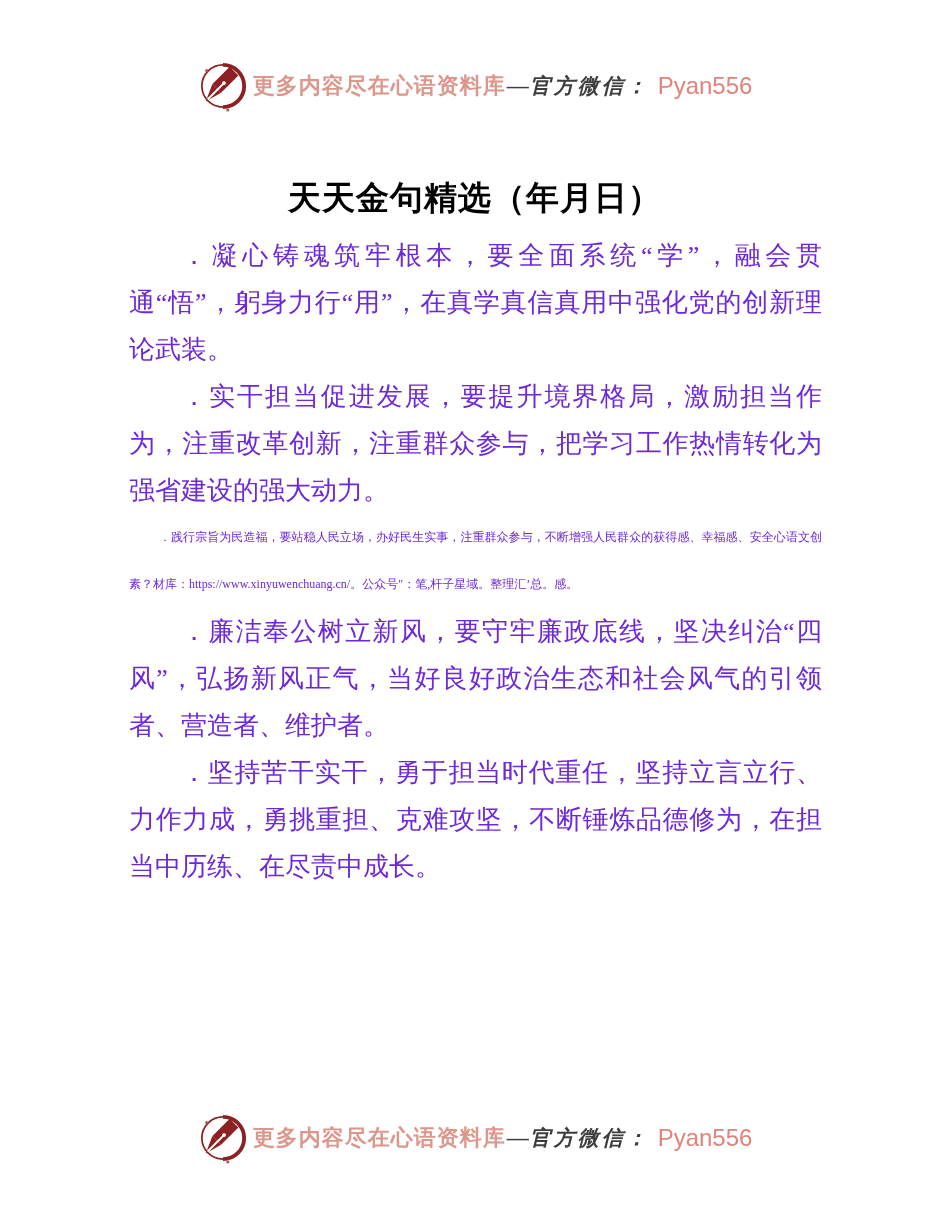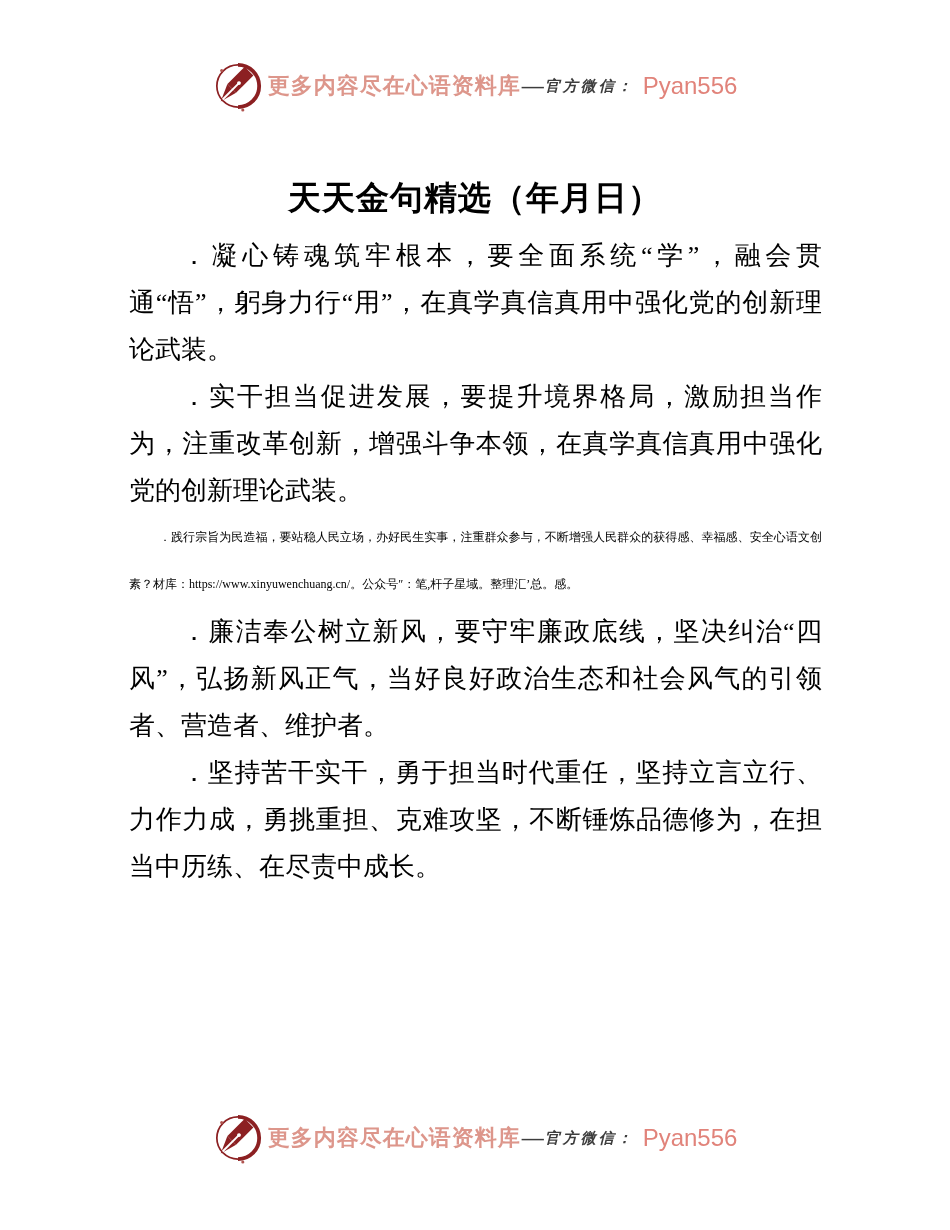--- a/index.html
+++ b/index.html
@@ -31,21 +31,21 @@
     letter-spacing: 1px;
   }
   .dash {
     color: #3d3d3d;
     font-size: 22px;
     font-weight: bold;
     margin: 0 1px;
   }
   .wechat-label {
     color: #3d3d3d;
-    font-size: 15px;
+    font-size: 21px;
     font-weight: bold;
     font-style: italic;
     letter-spacing: 3px;
   }
   .wechat-id {
     color: #e1837a;
     font-size: 24px;
     font-family: "Liberation Sans", "DejaVu Sans", sans-serif;
     margin-left: 8px;
   }
@@ -59,21 +59,21 @@
     font-weight: bold;
     color: #000000;
     letter-spacing: 1px;
     font-family: "Liberation Sans", "DejaVu Sans", sans-serif;
   }
   .content {
     position: absolute;
     top: 232px;
     left: 129px;
     width: 693px;
-    color: #000000;
+    color: #6d28d9;
   }
   .content p {
     font-size: 26px;
     line-height: 47px;
     text-align: justify;
     text-align-last: left;
     text-indent: 2em;
     margin: 0;
   }
   .content p.small {
@@ -101,21 +101,21 @@
     <span class="brand">更多内容尽在心语资料库</span>
       <span class="dash">—</span>
       <span class="wechat-label">官方微信：</span>
       <span class="wechat-id">Pyan556</span>
   </div>
 
   <h1 class="doc-title">天天金句精选（年月日）</h1>
 
   <div class="content">
     <p>．凝心铸魂筑牢根本，要全面系统“学”，融会贯通“悟”，躬身力行“用”，在真学真信真用中强化党的创新理论武装。</p>
-    <p>．实干担当促进发展，要提升境界格局，激励担当作为，注重改革创新，增强斗争本领，在真学真信真用中强化党的创新理论武装。</p>
+    <p>．实干担当促进发展，要提升境界格局，激励担当作为，注重改革创新，注重群众参与，把学习工作热情转化为强省建设的强大动力。</p>
     <p class="small">．践行宗旨为民造福，要站稳人民立场，办好民生实事，注重群众参与，不断增强人民群众的获得感、幸福感、安全心语文创素？材库：https://www.xinyuwenchuang.cn/。公众号″：笔,杆子星域。整理汇’总。感。</p>
     <p>．廉洁奉公树立新风，要守牢廉政底线，坚决纠治“四风”，弘扬新风正气，当好良好政治生态和社会风气的引领者、营造者、维护者。</p>
     <p>．坚持苦干实干，勇于担当时代重任，坚持立言立行、力作力成，勇挑重担、克难攻坚，不断锤炼品德修为，在担当中历练、在尽责中成长。</p>
   </div>
 
   <div class="watermark-bar footer">
     <svg class="logo" viewBox="0 0 52 56" aria-hidden="true">
       <path d="M26 6 A 22 22 0 1 0 26 50" fill="none" stroke="#8c2022" stroke-width="1.8"></path>
       <path d="M26 6 A 22 22 0 0 1 26 50" fill="none" stroke="#8c2022" stroke-width="4"></path>
       <path d="M33 8 L42 17 L24 35 L15 26 Z" fill="#8c2022"></path>

